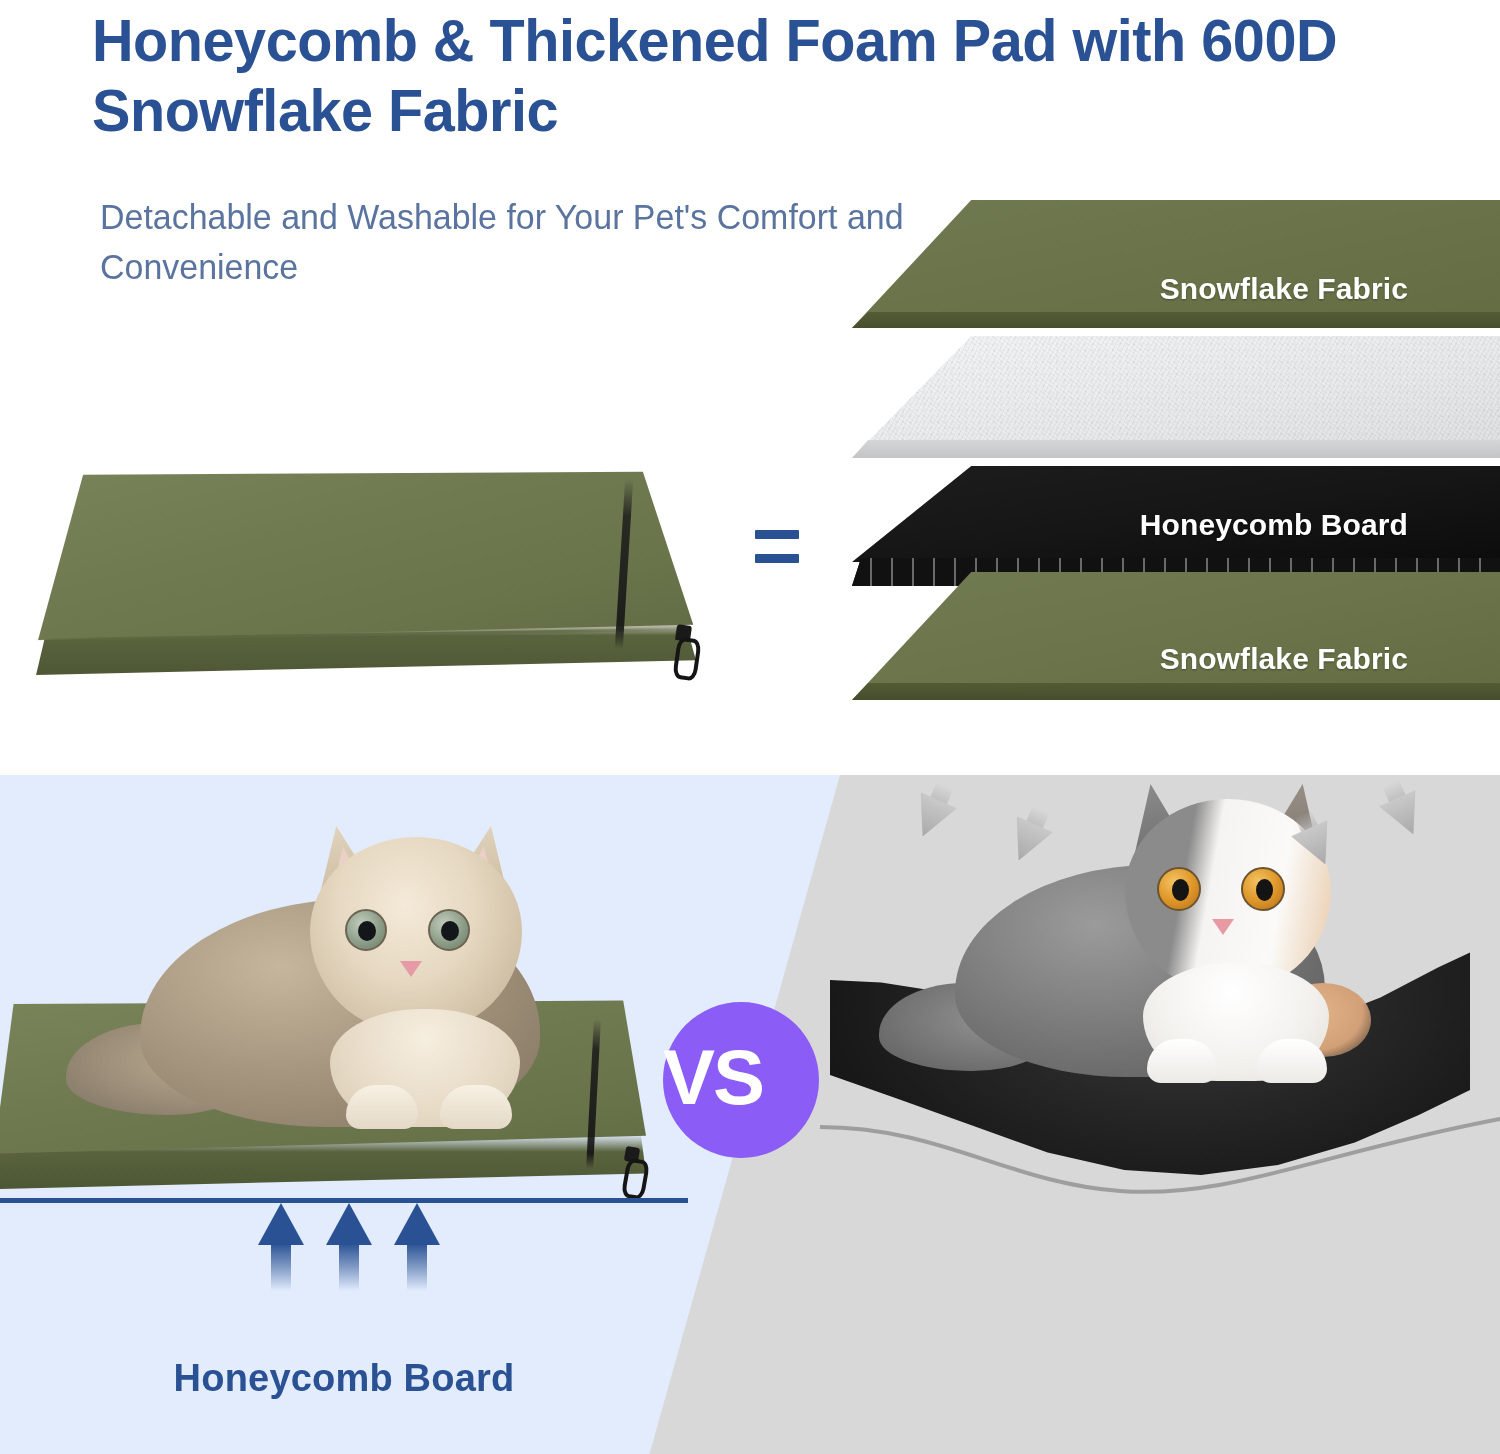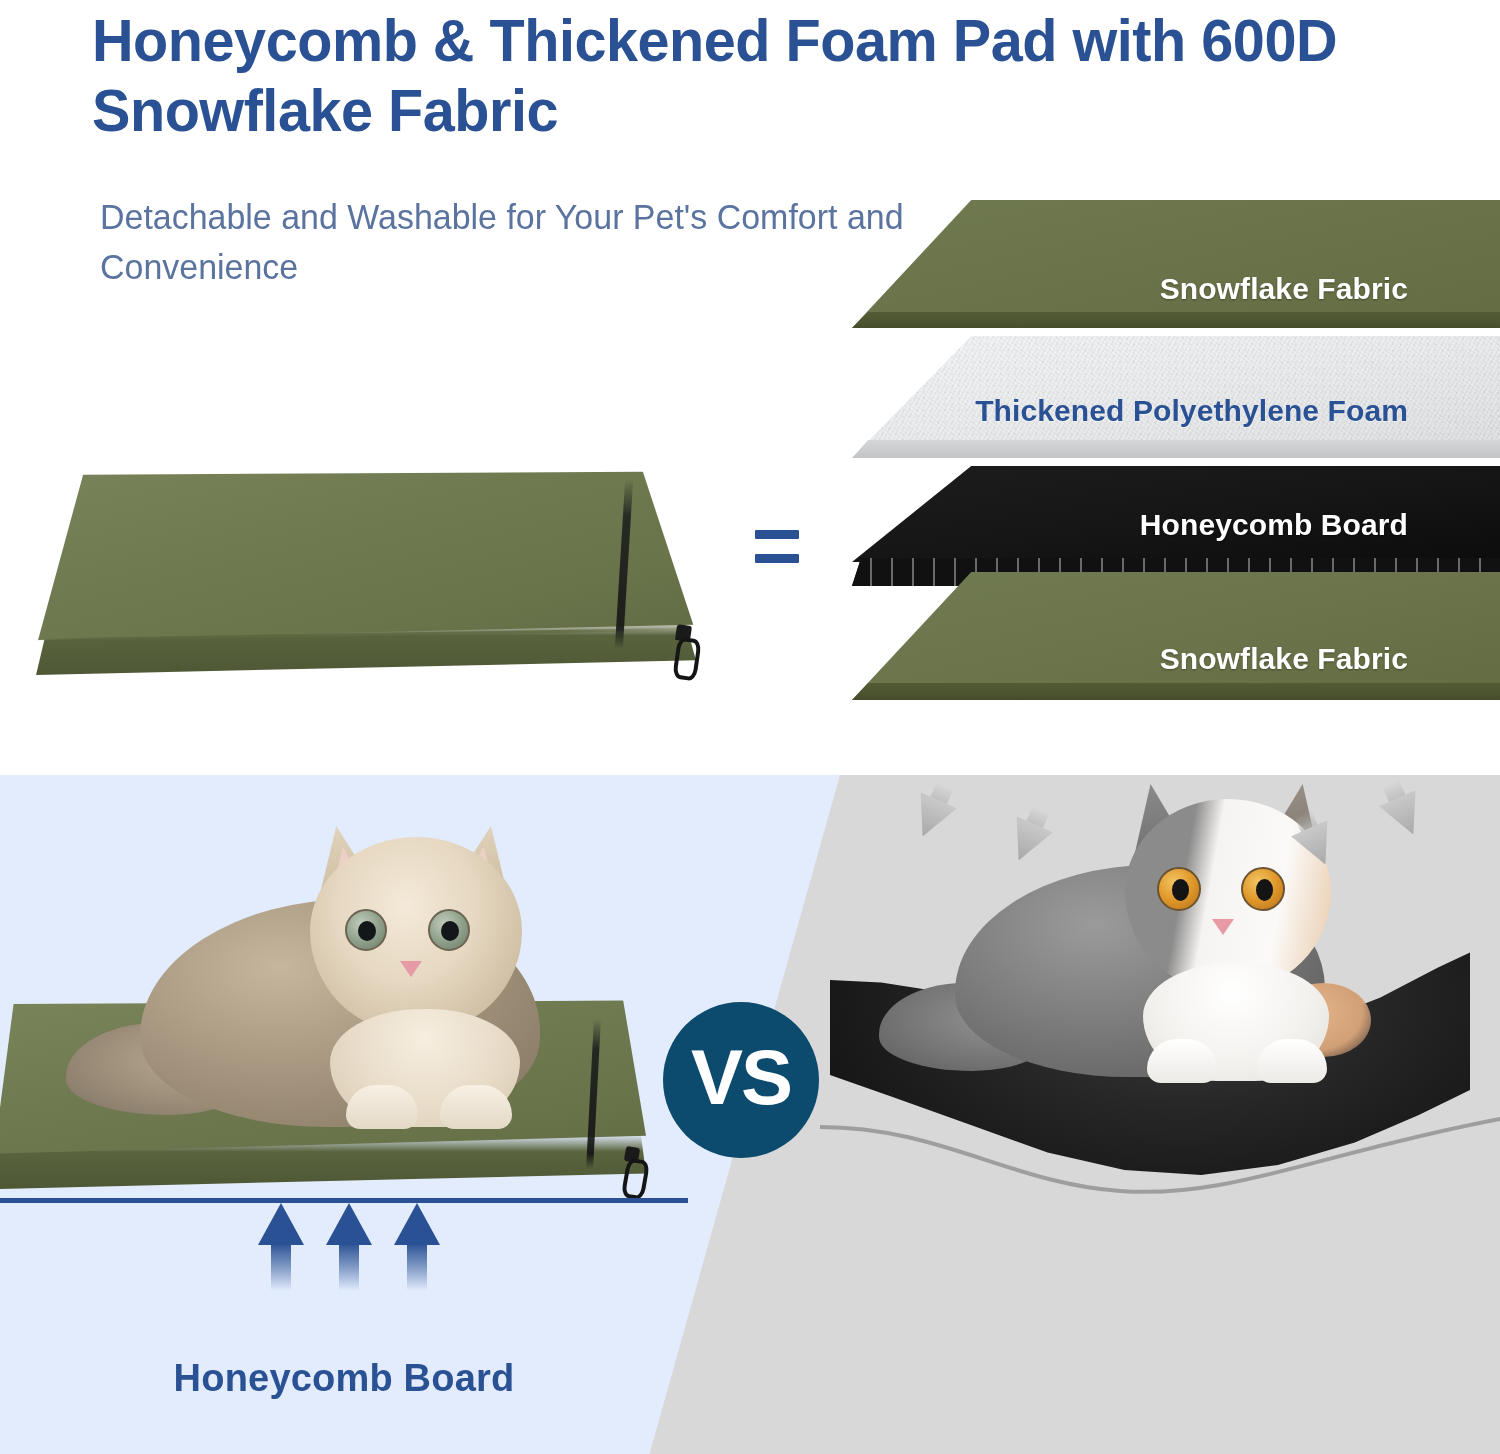--- a/index.html
+++ b/index.html
@@ -540,24 +540,24 @@
     font-weight: 700;
     letter-spacing: 0.2px;
   }
 
   
   #vs-badge {
     position: absolute;
     left: 663px; top: 1002px;
     width: 156px; height: 156px;
     border-radius: 50%;
-    background: #0c4a6e;
+    background: #8b5cf6;
     display: flex;
     align-items: center;
-    justify-content: center;
+    justify-content: flex-start;
     z-index: 20;
   }
   #vs-text {
     color: #ffffff;
     font-size: 78px;
     font-weight: 700;
     letter-spacing: -2px;
     line-height: 1;
     transform: translateY(-3px);
   }
@@ -593,21 +593,20 @@
           <div class="slab-edge"></div>
         </div>
         <div class="layer-label">Snowflake Fabric</div>
       </div>
 
       <div class="layer" id="layer-2">
         <div class="slab">
           <div class="slab-top"></div>
           <div class="slab-edge"></div>
         </div>
-        <div class="layer-label">Thickened Polyethylene Foam</div>
       </div>
 
       <div class="layer" id="layer-3">
         <div class="slab">
           <div class="slab-top"></div>
           <div id="flutes"></div>
         </div>
         <div class="layer-label">Honeycomb Board</div>
       </div>
 

